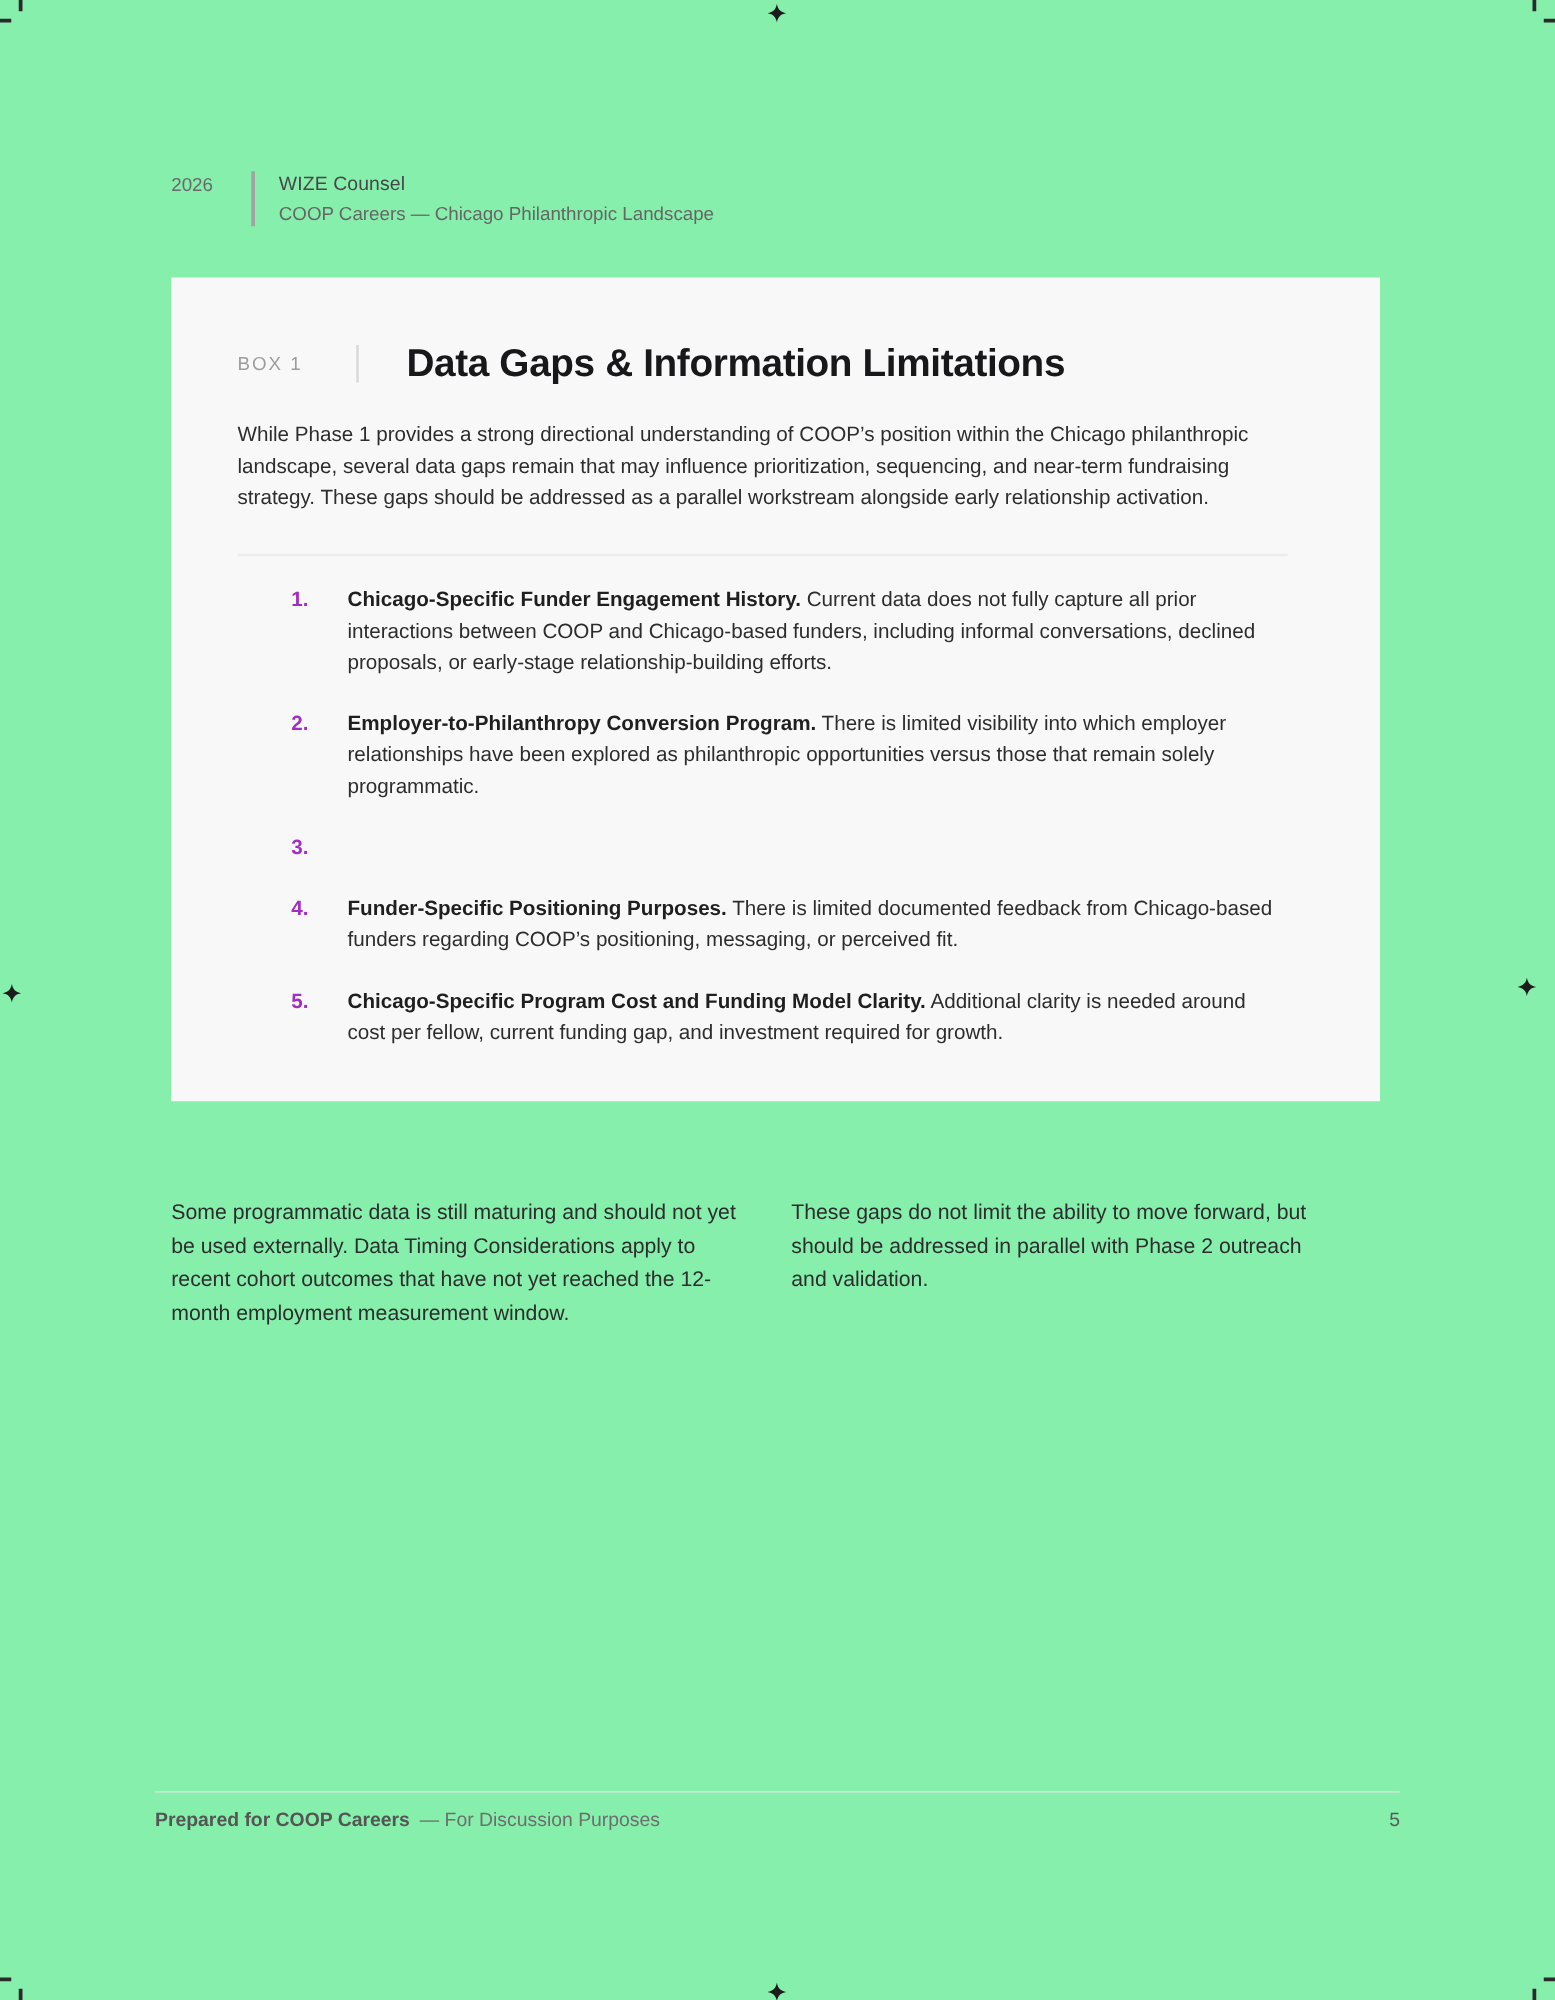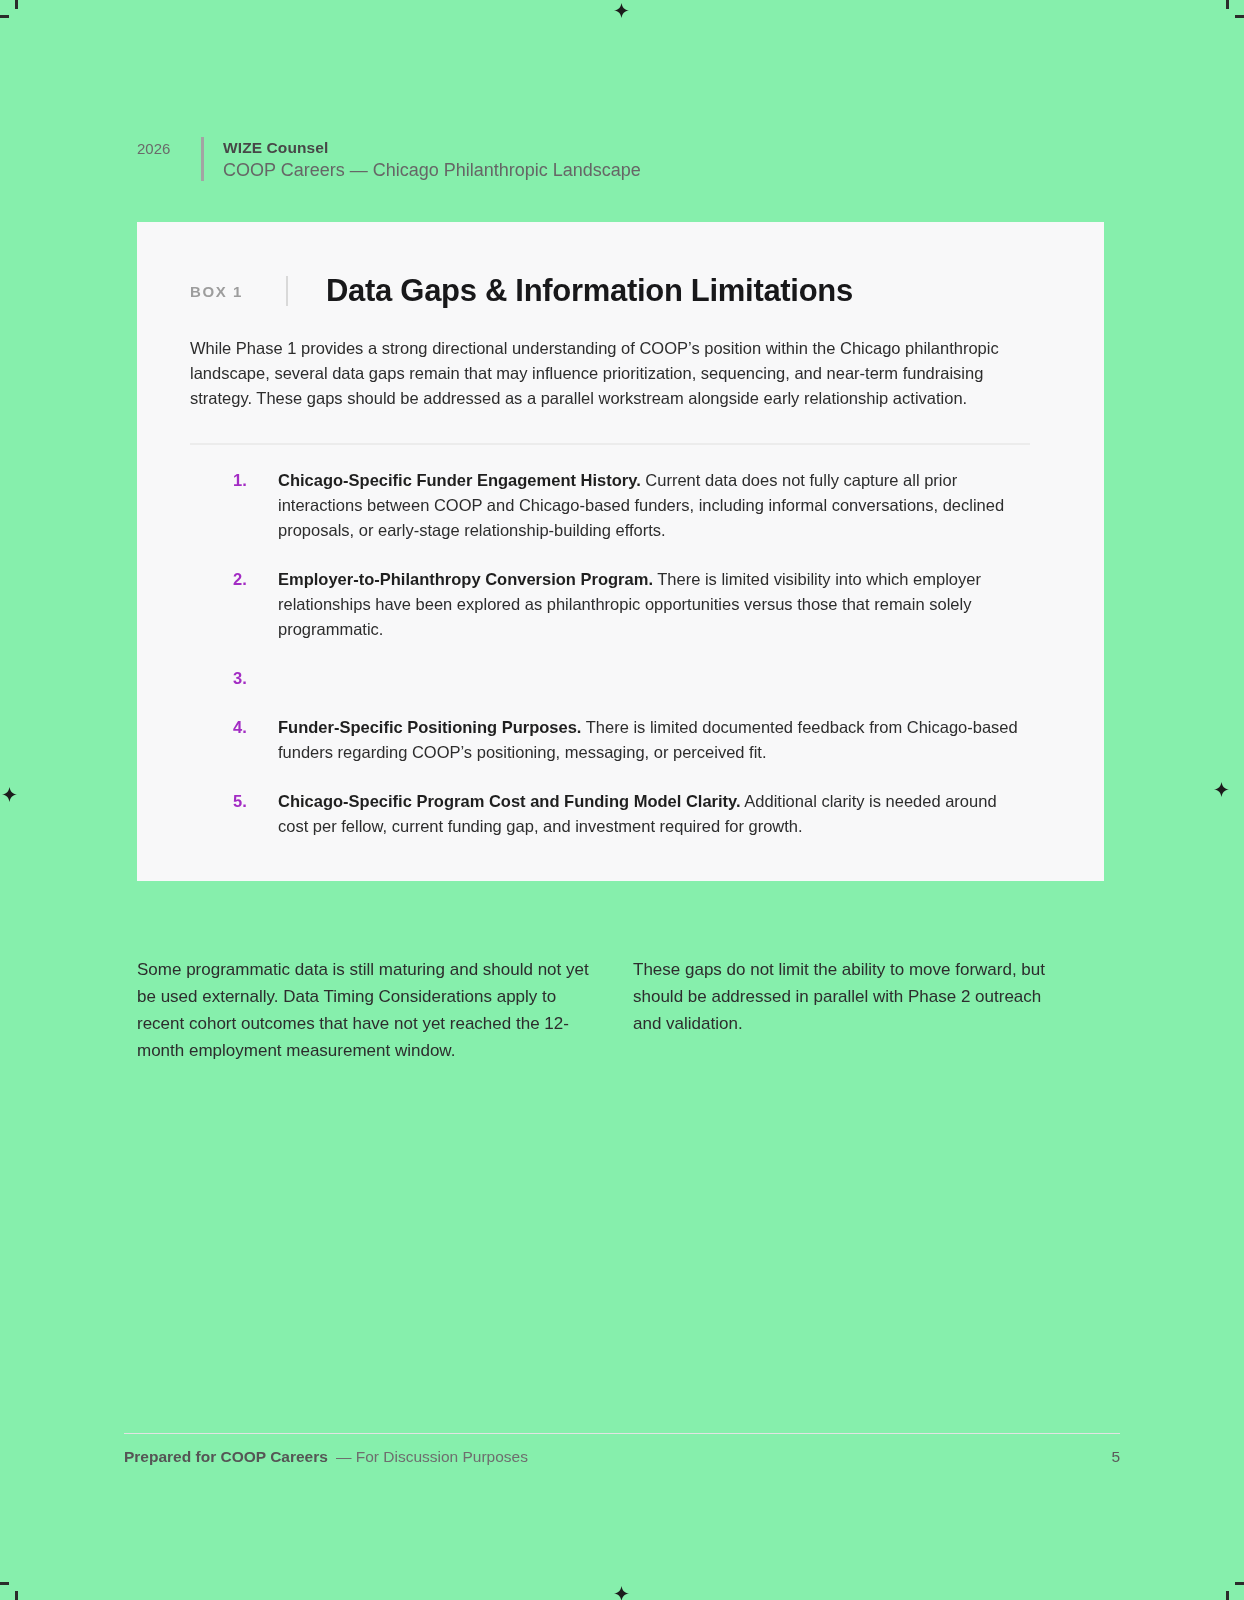--- a/index.html
+++ b/index.html
@@ -31,36 +31,36 @@
   }
   .doc-year {
     font-size: 15px; color: #6a6a6a;
     width: 64px; padding-top: 3px;
   }
   .header-rule {
     width: 3px; background: #a3a3a3;
     margin-right: 19px; height: 44px;
   }
   .header-titles { display: flex; flex-direction: column; justify-content: space-between; padding: 2px 0 1px 0; }
-  .org-name { font-size: 15.5px; font-weight: bold; color: #474747; letter-spacing: .1px; }
-  .org-subtitle { font-size: 18px; color: #666666; margin-top: 3px; }
+  .org-name { font-size: 15.5px; font-weight: normal; color: #474747; letter-spacing: .1px; }
+  .org-subtitle { font-size: 15px; color: #666666; margin-top: 3px; }
 
   
   .info-box {
     position: absolute;
     left: 137px; top: 222px;
     width: 967px; height: 659px;
     background: #f8f8f9;
   }
   .box-heading-row {
     display: flex; align-items: center;
     padding-left: 53px; margin-top: 51px;
   }
   .box-label {
-    font-size: 15px; font-weight: bold; color: #9d9d9d;
+    font-size: 15px; font-weight: normal; color: #9d9d9d;
     letter-spacing: 1.6px;
   }
   .box-heading-divider {
     width: 2px; height: 30px; background: #d9d9d9;
     margin-left: 43px; margin-right: 38px;
   }
   .box-title {
     font-size: 31px; font-weight: 700; color: #18181a;
     letter-spacing: -0.3px;
   }

